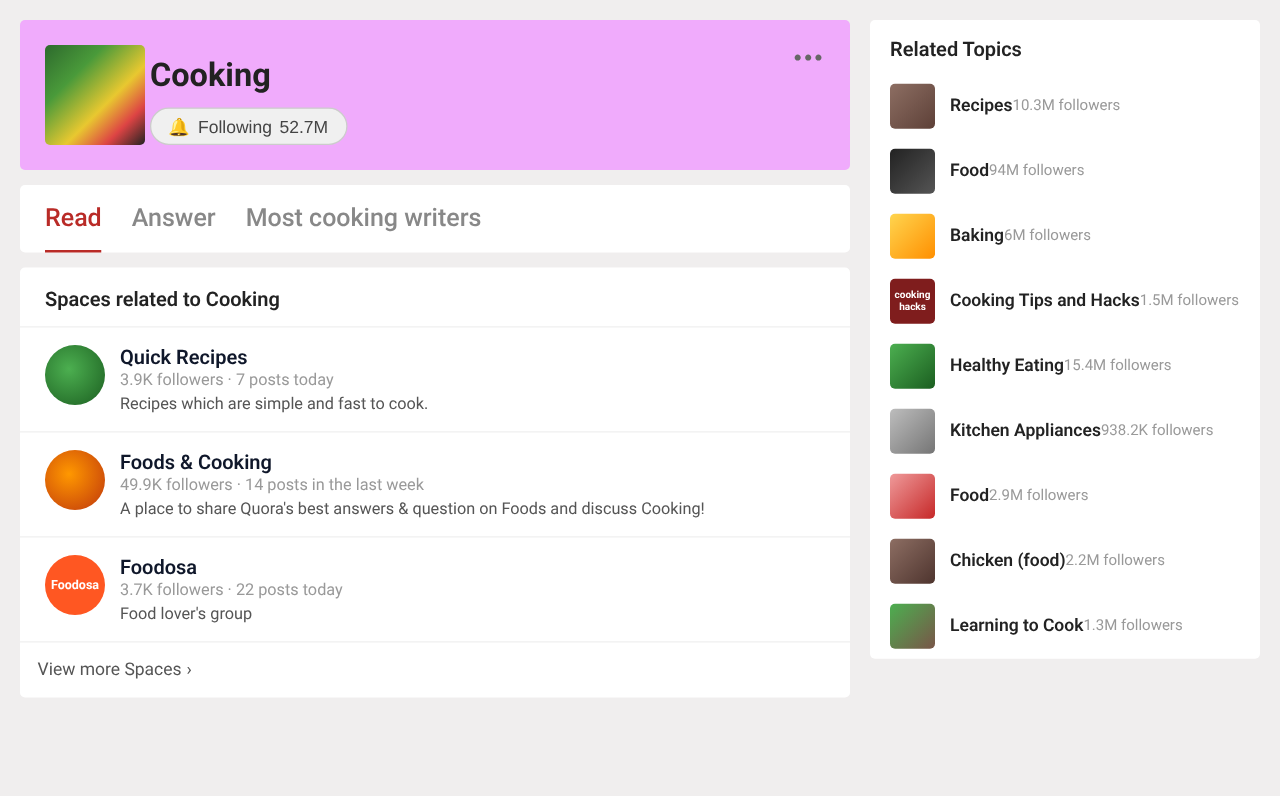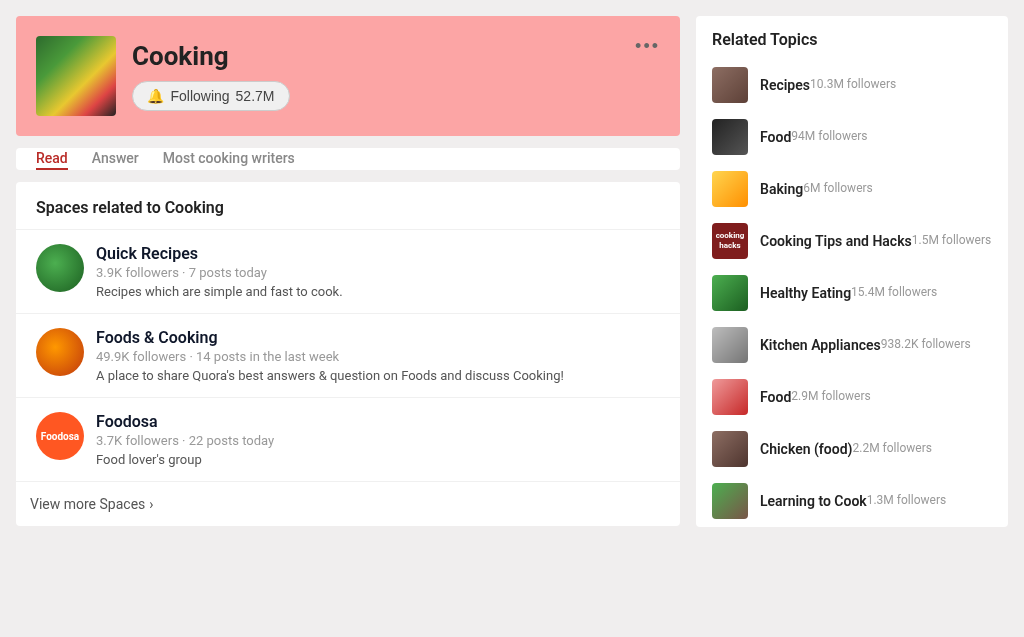--- a/index.html
+++ b/index.html
@@ -23,26 +23,26 @@
       flex-direction: column;
       gap: 12px;
     }
     .side-col {
       width: 312px;
       flex-shrink: 0;
     }
 
     
     .header-card {
-      background: #fca5a5;
+      background: #f0abfc;
       border-radius: 4px;
       padding: 20px;
       display: flex;
-      align-items: center;
-      gap: 16px;
+      align-items: flex-end;
+      gap: 4px;
       position: relative;
     }
     .header-avatar {
       width: 80px;
       height: 80px;
       border-radius: 4px;
       overflow: hidden;
       flex-shrink: 0;
       background: #333;
     }
@@ -92,22 +92,22 @@
     .tabs-card {
       background: #fff;
       border-radius: 4px;
       padding: 0 20px;
     }
     .tabs {
       display: flex;
       gap: 24px;
     }
     .tab {
-      padding: 2px 0;
-      font-size: 14px;
+      padding: 14px 0;
+      font-size: 20px;
       cursor: pointer;
       color: #888;
       border-bottom: 2px solid transparent;
       font-weight: 500;
     }
     .tab.active {
       color: #b92b27;
       border-bottom: 2px solid #b92b27;
     }
 

